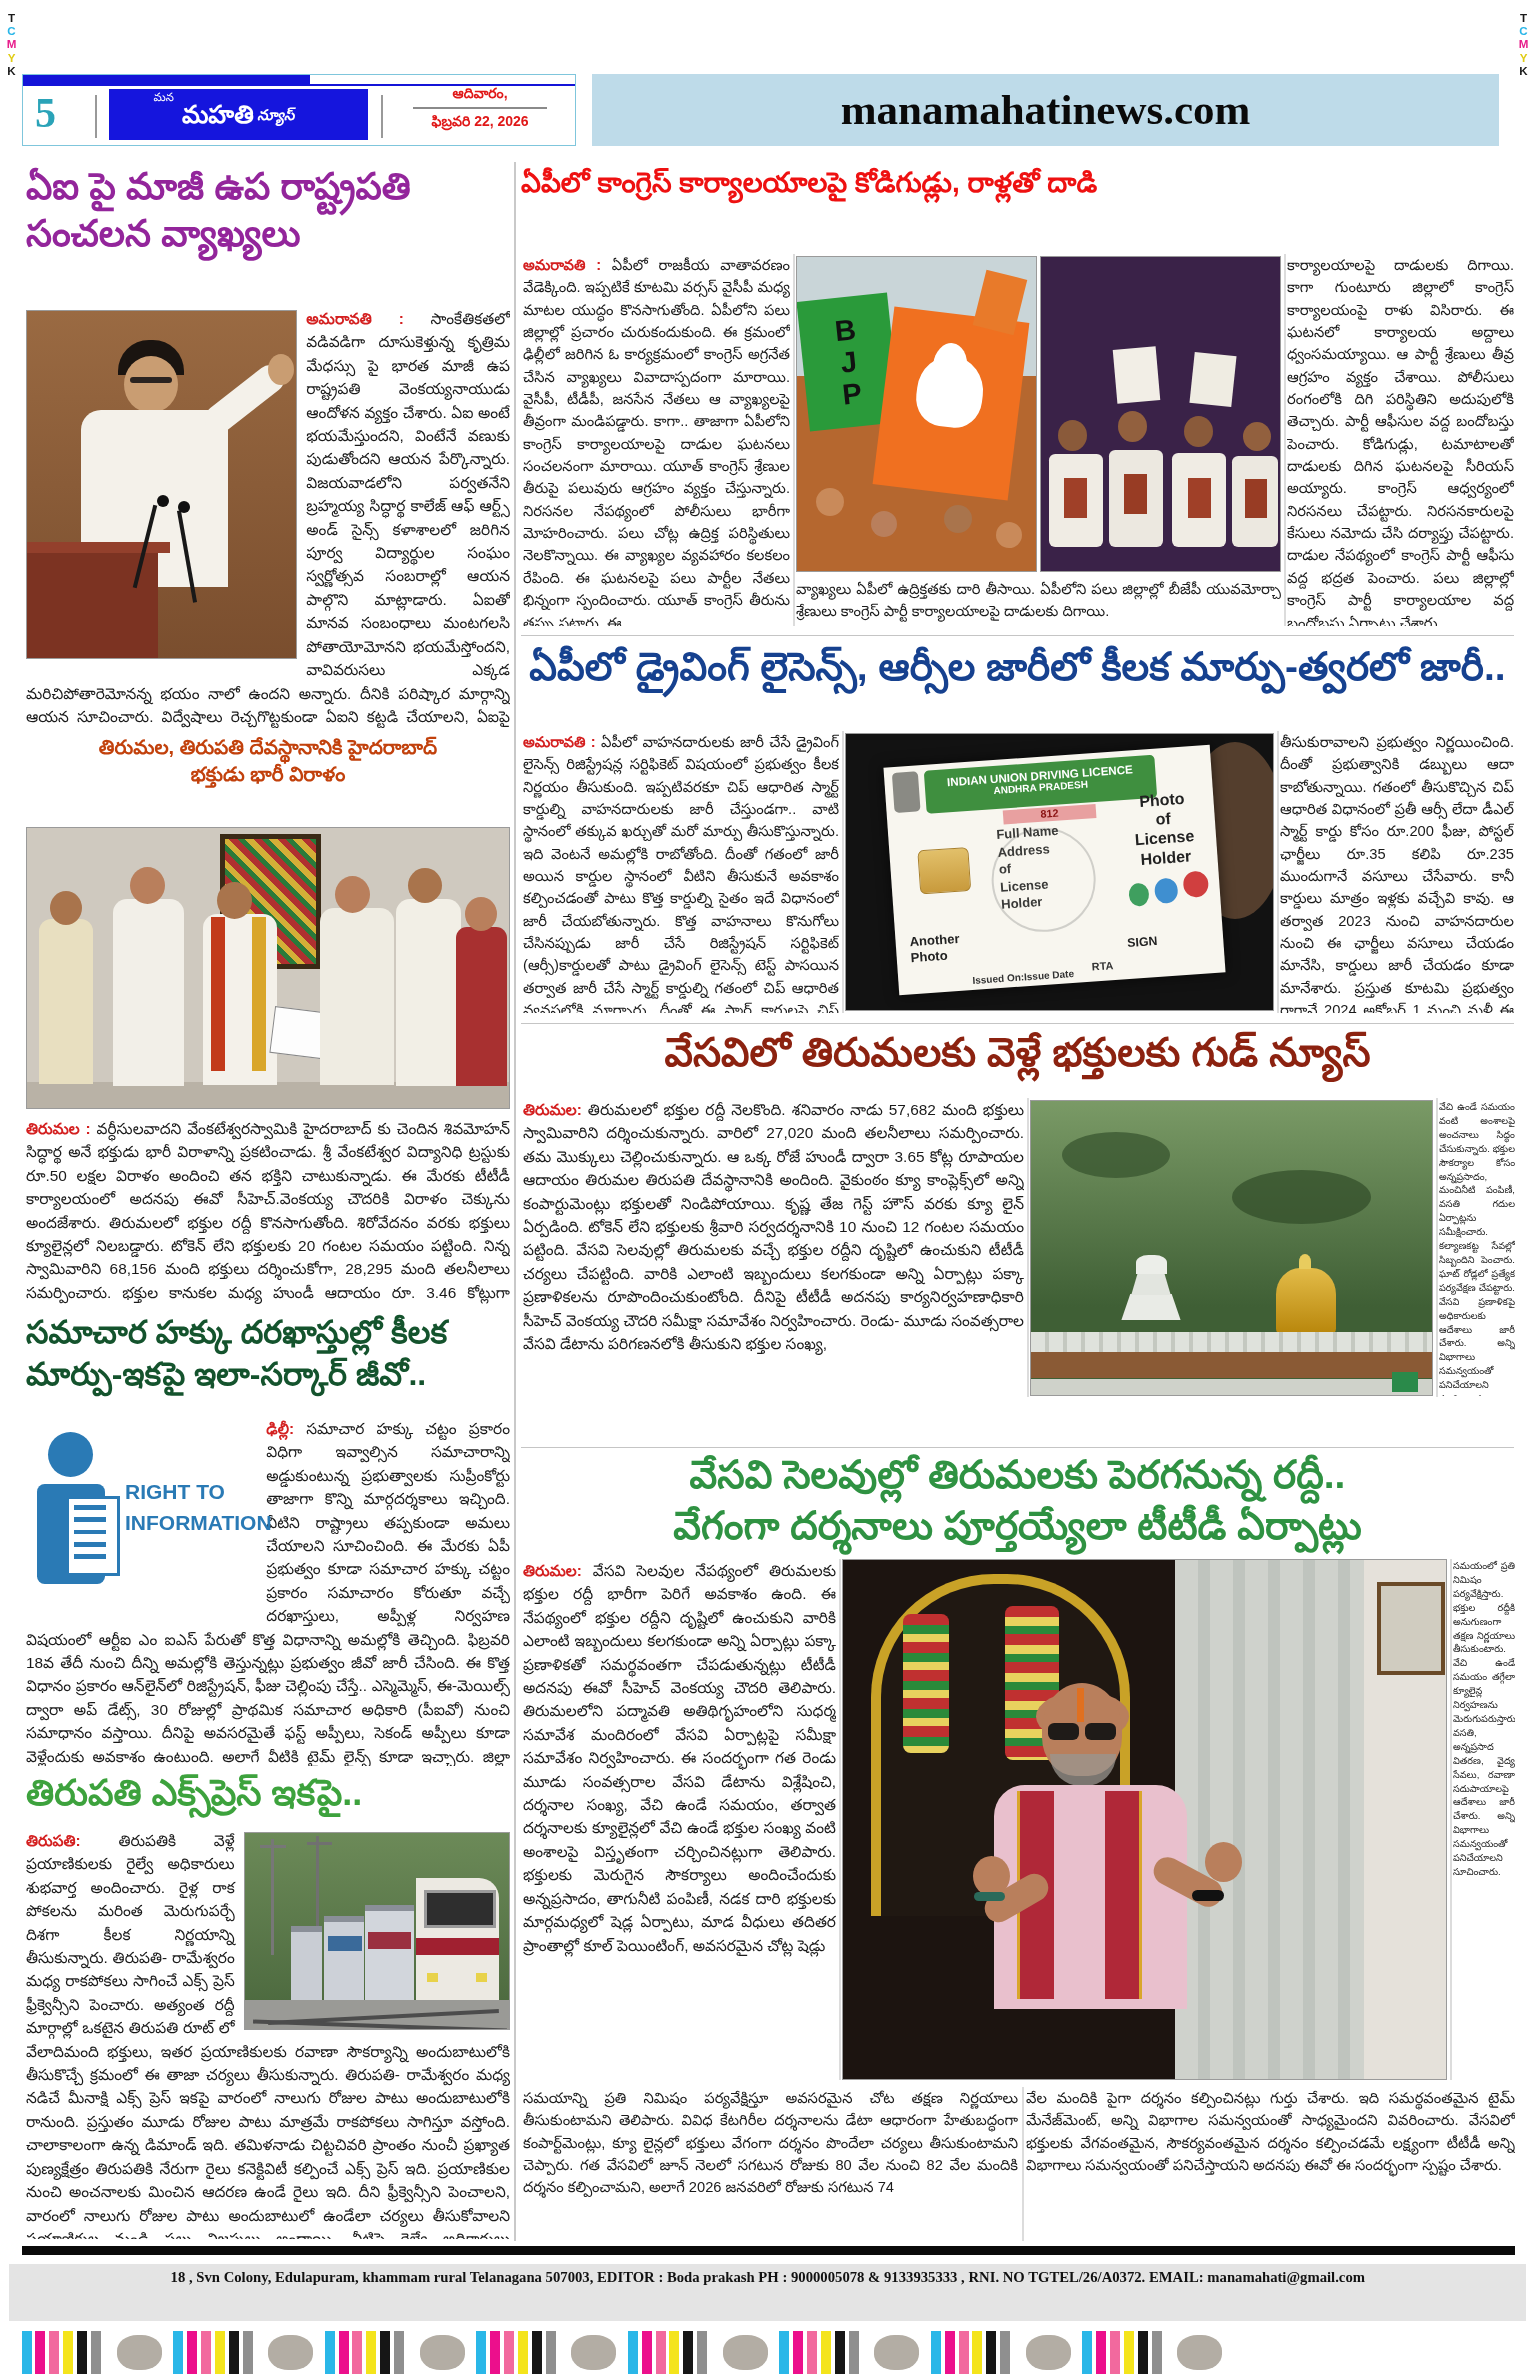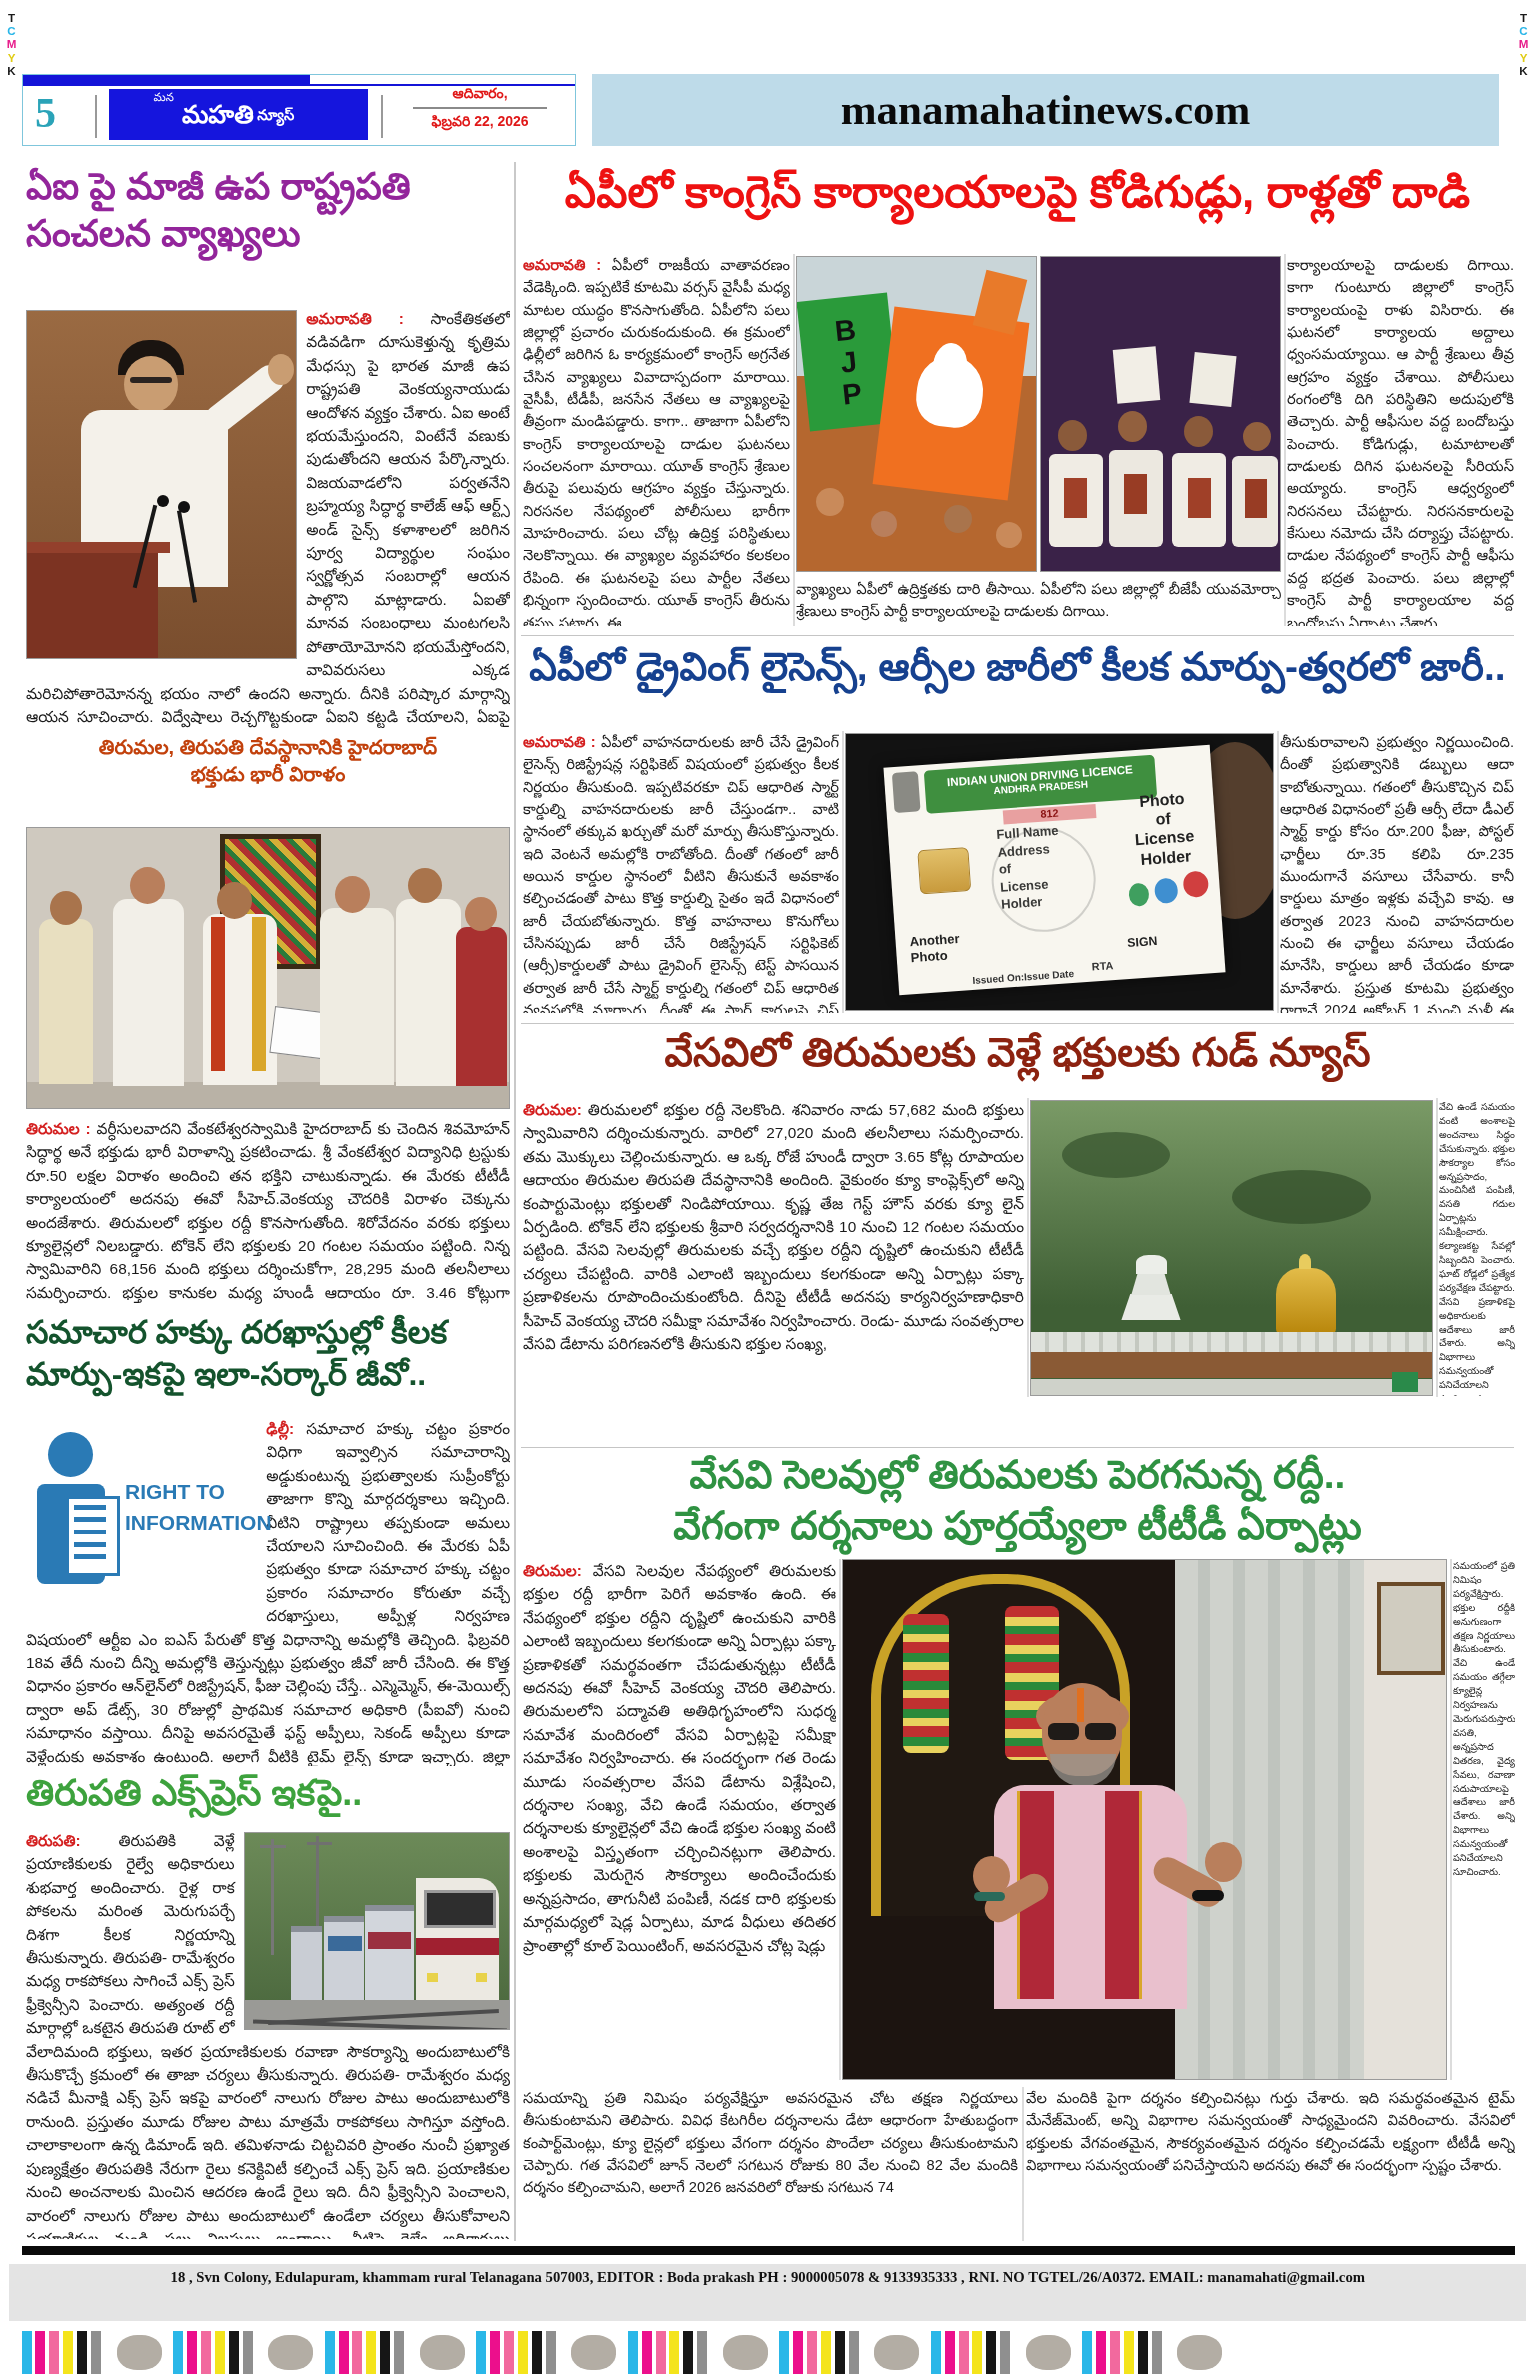--- a/index.html
+++ b/index.html
@@ -11,35 +11,35 @@
   .regmark{position:absolute;top:10.8px;width:20px;display:flex;flex-direction:column;align-items:center;font-weight:bold;font-size:11.6px;line-height:1.15;}
   #reg-left{left:1.5px;} #reg-right{right:1.5px;}
   .hdr-card{position:absolute;left:21.6px;top:74px;width:554px;height:72px;background:#fff;border:1.5px solid #7fc6dc;box-sizing:border-box;}
   .hdr-bar1{position:absolute;left:0;top:0;height:8.5px;width:52%;background:#1414d8;}
   .hdr-bar2{position:absolute;left:0;top:8.5px;height:2.3px;width:100%;background:#1414d8;}
   .pageno{position:absolute;left:12.3px;top:14px;font-family:"Liberation Serif",serif;font-size:42px;font-weight:bold;color:#2aa3b8;}
   .vsep{position:absolute;width:2.3px;background:#999;}
   .mast{position:absolute;left:86px;top:14px;width:259px;height:51px;background:#1515dd;color:#fff;text-align:center;overflow:hidden;}
   .mast-top{display:block;font-size:11.6px;margin-top:1.5px;text-align:left;padding-left:45px;line-height:1;}
   .mast-main{font-size:25px;font-weight:bold;line-height:1;vertical-align:bottom;}
-  .mast-sub{font-size:14.7px;font-weight:bold;vertical-align:bottom;}
+  .mast-sub{font-size:14.7px;font-weight:bold;vertical-align:bottom;font-style:italic;}
   .dateblk{position:absolute;left:372px;top:9.3px;width:171px;text-align:center;color:#e01818;font-weight:bold;font-size:14px;line-height:1.4;}
   .datehr{height:2.3px;background:#8a8a8a;width:78%;margin:3.1px auto;}
   .banner{position:absolute;left:592px;top:74px;width:907px;height:72px;background:#bedbe9;text-align:center;}
   .banner span{font-family:"Liberation Serif",serif;font-weight:bold;font-size:43px;line-height:72px;color:#0a0a0a;}
   
   .vrule{position:absolute;width:1.5px;background:#c9c9c9;}
   .hrule{position:absolute;height:0.8px;background:#c5c5c5;}
   
   .hl{position:absolute;font-weight:800;letter-spacing:0;}
   .hl-a1{left:26px;top:163px;width:484px;font-size:37px;line-height:1.28;color:#93259b;}
   .hl-a2{left:26px;top:734px;width:484px;font-size:20px;line-height:1.35;color:#c2410c;text-align:center;}
   .hl-a3{left:26px;top:1311px;width:484px;font-size:32px;line-height:1.32;color:#14532d;text-align:left;}
   .hl-a4{left:26px;top:1771px;width:484px;font-size:36px;line-height:1.2;color:#3da23d;}
-  .hl-r1{left:521px;top:167px;width:993px;font-size:44px;color:#ee1111;text-align:center;}
+  .hl-r1{left:521px;top:167px;width:993px;font-size:28px;color:#ee1111;text-align:left;}
   .hl-r2{left:521px;top:645px;width:993px;font-size:39px;color:#16418f;text-align:center;}
   .hl-r3{left:521px;top:1030px;width:993px;font-size:40px;color:#8c2210;text-align:center;}
   .hl-r4a{left:521px;top:1453px;width:993px;font-size:39px;color:#2f9242;text-align:center;}
   .hl-r4b{left:521px;top:1504px;width:993px;font-size:39px;color:#2f9242;text-align:center;}
   
   .body{position:absolute;text-align:justify;line-height:1.52;overflow:hidden;}
   .dateline{color:#d42020;font-weight:bold;}
   .f20{font-size:15.4px;} .f19{font-size:14.7px;} .f13{font-size:9.6px;line-height:1.45;}
   
   .ph{position:absolute;overflow:hidden;border:0.8px solid #9a9a9a;box-sizing:border-box;}

